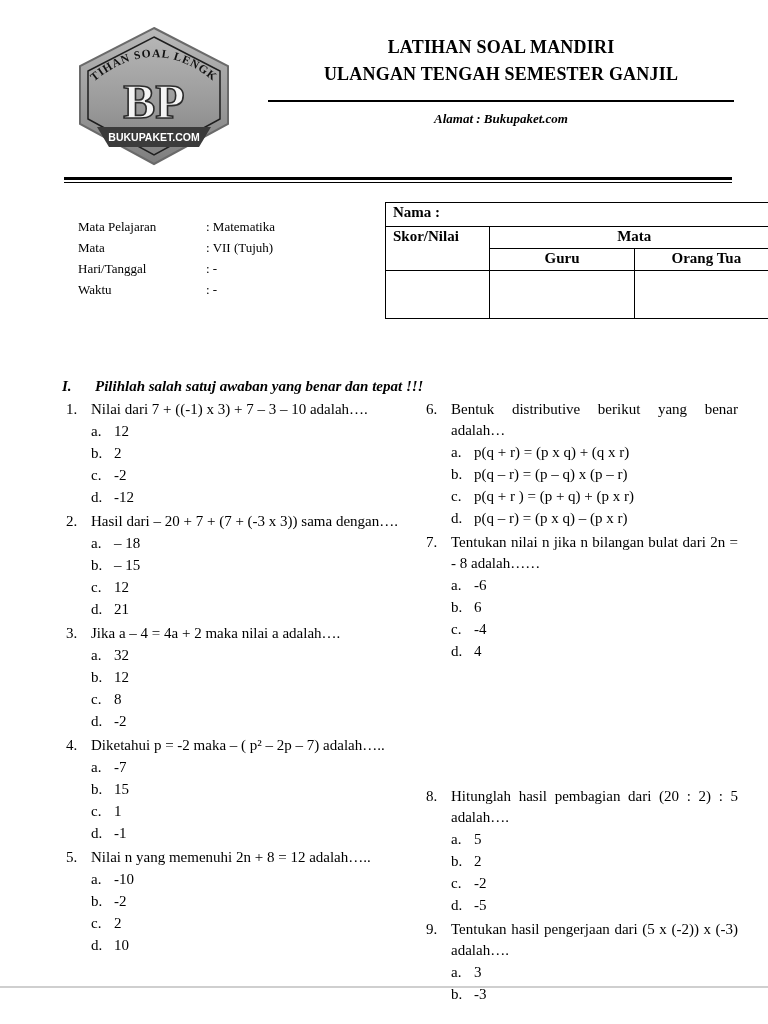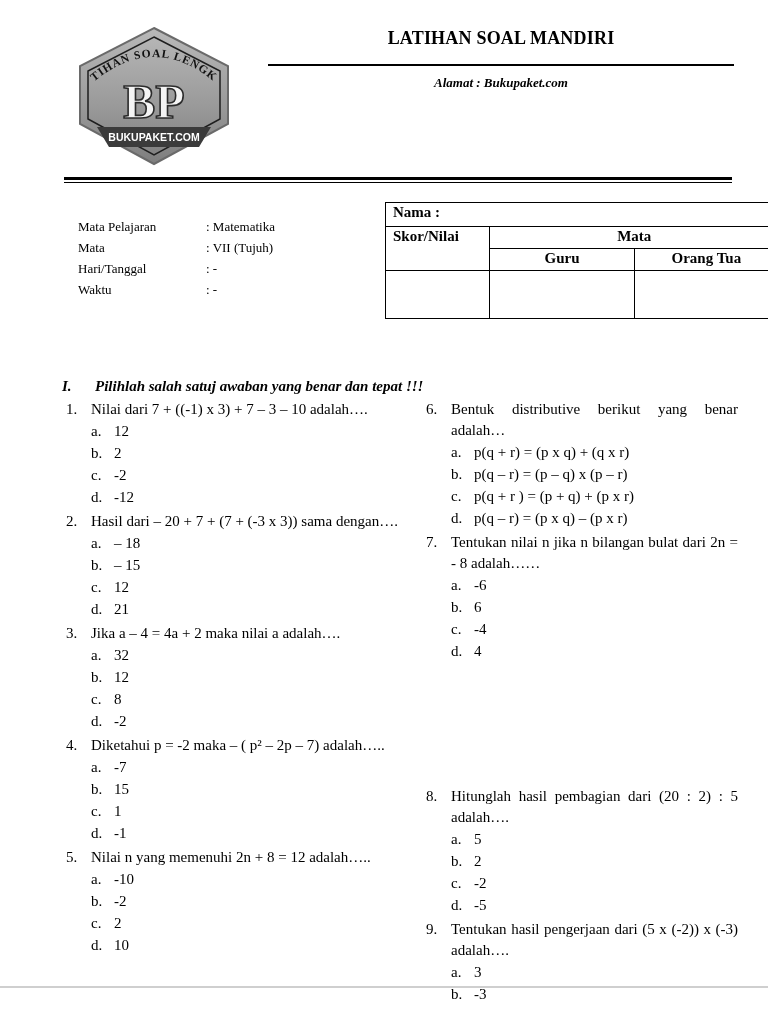--- a/index.html
+++ b/index.html
@@ -6,21 +6,21 @@
   html, body { background:#ffffff; }
   .page {
     position:relative; width:768px; height:1024px; background:#ffffff;
     font-family:"Liberation Serif", serif; color:#000; overflow:hidden;
   }
 
   
   .logo-wrap { position:absolute; left:72px; top:26px; width:164px; height:140px; }
 
   
-  .header-titles { position:absolute; left:268px; top:25px; width:466px; text-align:center; }
+  .header-titles { position:absolute; left:268px; top:34px; width:466px; text-align:center; }
   .header-titles .t-line { font-size:18px; font-weight:bold; line-height:27px; letter-spacing:0.2px; }
   .title-rule { border-top:2px solid #000; margin-top:12px; }
   .address { margin-top:9px; font-size:13px; font-style:italic; font-weight:bold; }
 
   
   .double-rule { position:absolute; left:64px; top:177px; width:668px; height:6px;
                  border-top:3px solid #000; border-bottom:1px solid #000; }
 
   
   .info-block { position:absolute; left:78px; top:216px; font-size:13px; }
@@ -84,20 +84,21 @@
         <textPath href="#arcpath" startOffset="50%" text-anchor="middle">LATIHAN SOAL LENGKAP</textPath>
       </text>
       <text x="82" y="92" text-anchor="middle" font-size="48" font-weight="bold" fill="#f4f4f4" stroke="#2b2b2b" stroke-width="1.6" font-family="Liberation Serif, serif">BP</text>
       <polygon points="25,101 139,101 127,121 37,121" fill="#3b3b3b"></polygon>
       <text x="82" y="115" text-anchor="middle" font-size="10.5" font-weight="bold" fill="#ffffff" font-family="Liberation Sans, sans-serif">BUKUPAKET.COM</text>
     </svg>
   </div>
 
   <div class="header-titles">
     <div class="t-line">LATIHAN SOAL MANDIRI</div>
+    <div class="t-line">ULANGAN TENGAH SEMESTER GANJIL</div>
     <div class="title-rule"></div>
     <div class="address">Alamat : Bukupaket.com</div>
   </div>
 
   <div class="double-rule"></div>
 
   <div class="info-block">
     <div class="info-row">
       <span class="info-label">Mata Pelajaran</span>
       <span class="info-value">: Matematika</span>

